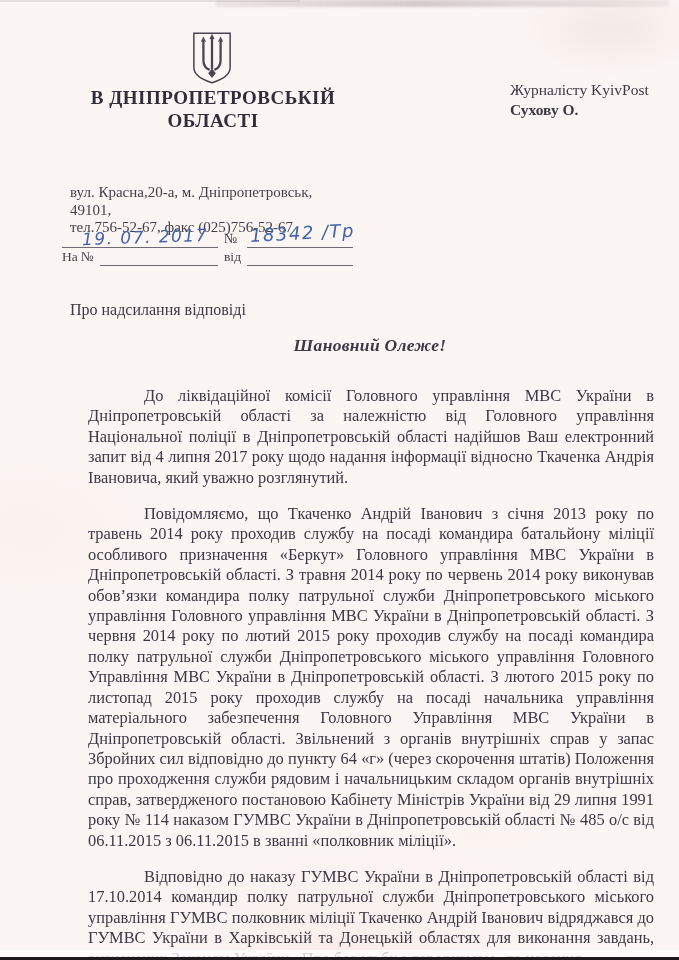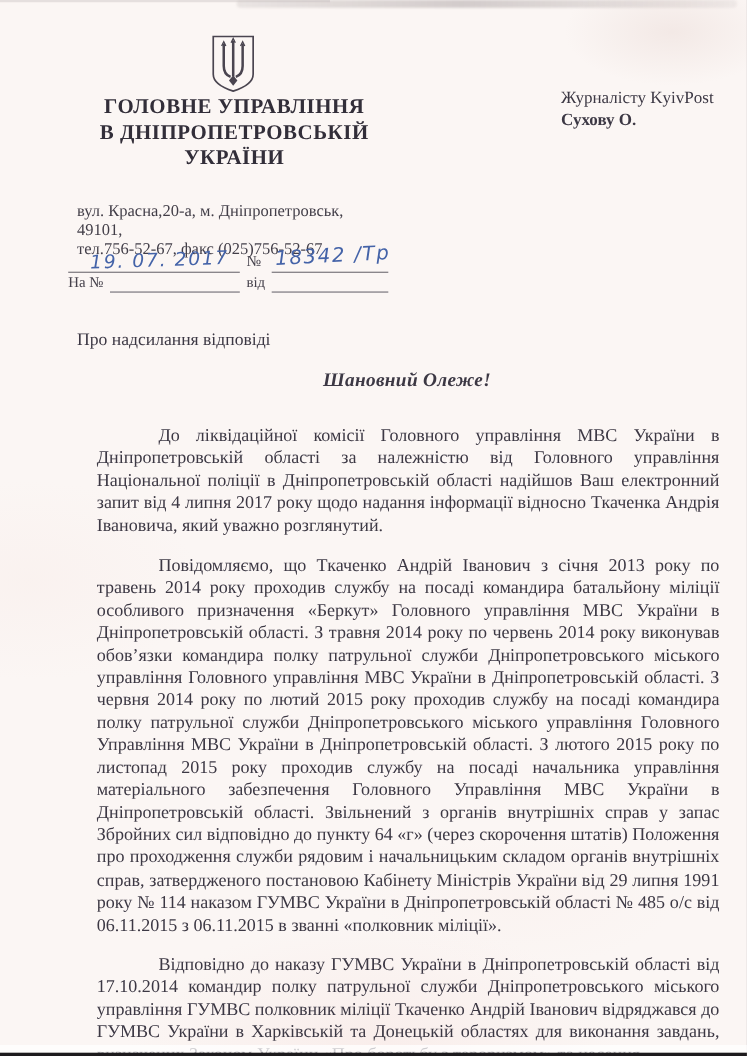--- a/index.html
+++ b/index.html
@@ -97,23 +97,22 @@
       <path d="M13 9 V30 Q13 38 19.5 40.5" stroke="#4a4550" stroke-width="2.4"></path>
       <path d="M31 9 V30 Q31 38 24.5 40.5" stroke="#4a4550" stroke-width="2.4"></path>
       <path d="M11 11 L13 7 L15 11" stroke="#4a4550" stroke-width="1.3"></path>
       <path d="M29 11 L31 7 L33 11" stroke="#4a4550" stroke-width="1.3"></path>
       <path d="M20 8 L22 4 L24 8" stroke="#4a4550" stroke-width="1.3"></path>
       <path d="M22 39 L18 44 L22 49 L26 44 Z" fill="#4a4550"></path>
     </svg>
   </div>
 
   <div class="org">
-    <div>ГОЛОВНЕ УПРАВЛІННЯ</div>
     <div>В ДНІПРОПЕТРОВСЬКІЙ</div>
-    <div>УКРАЇНИ</div>
+    <div>ОБЛАСТІ</div>
   </div>
 
   <div class="address">
     <div>вул. Красна,20-а, м. Дніпропетровськ,</div>
     <div>49101,</div>
     <div>тел.756-52-67, факс (025)756-52-67</div>
   </div>
 
   <div class="recipient">
     <div>Журналісту KyivPost</div>

